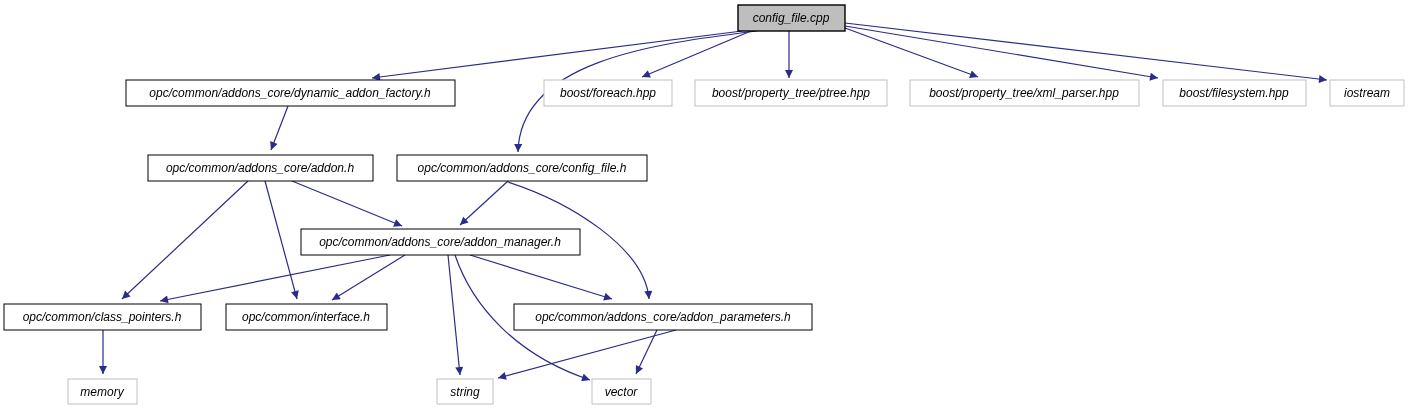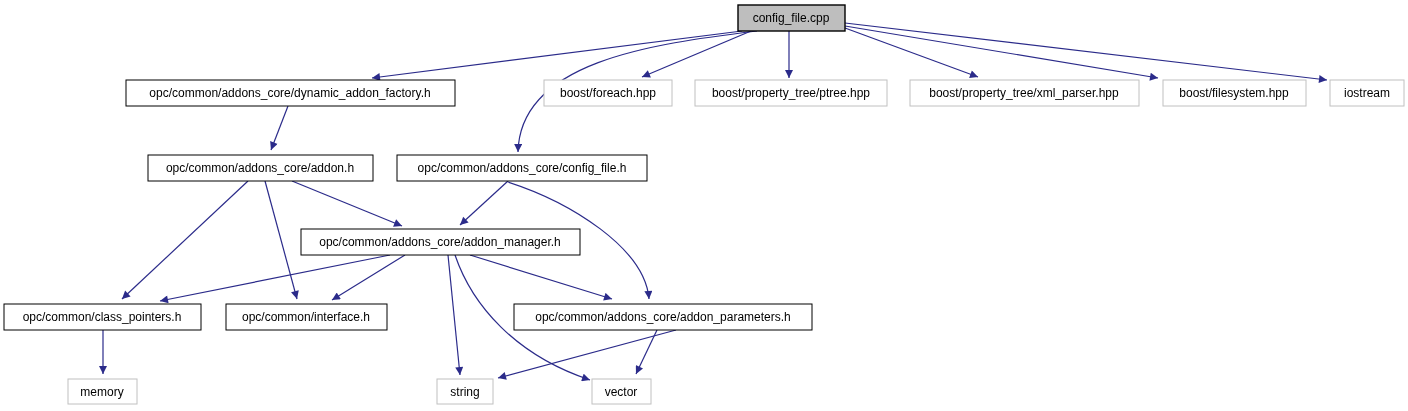--- a/index.html
+++ b/index.html
@@ -7,20 +7,21 @@
     padding: 0;
     background: #ffffff;
     font-family: "Liberation Sans", "DejaVu Sans", sans-serif;
   }
   .graph-wrap {
     position: relative;
     width: 1408px;
     height: 411px;
     background: #ffffff;
     overflow: hidden;
+    font-style: italic;
   }
   svg text {
     font-family: "Liberation Sans", "DejaVu Sans", sans-serif;
     font-size: 12px;
     fill: #000000;
   }
   .edge {
     fill: none;
     stroke: #2b2b8a;
     stroke-width: 1.2;

